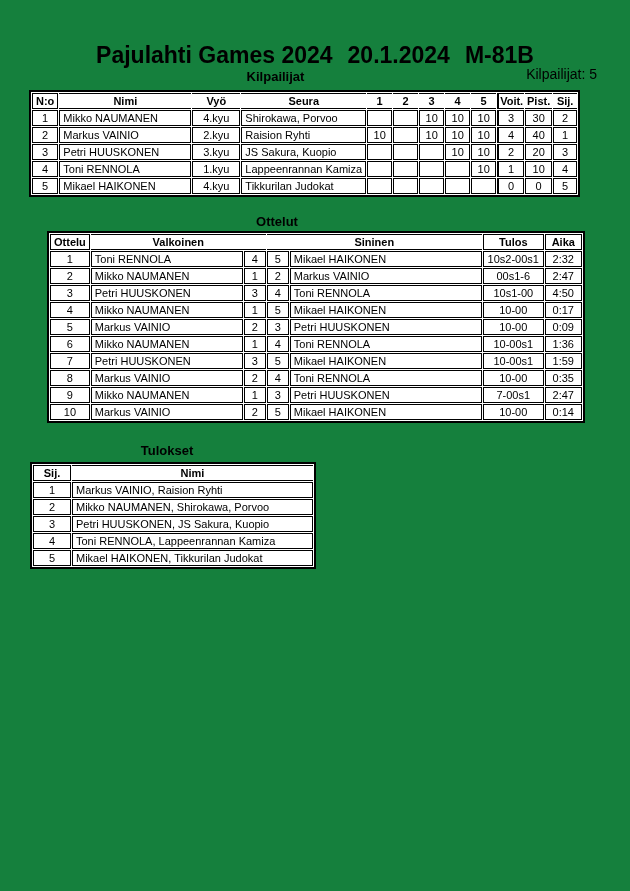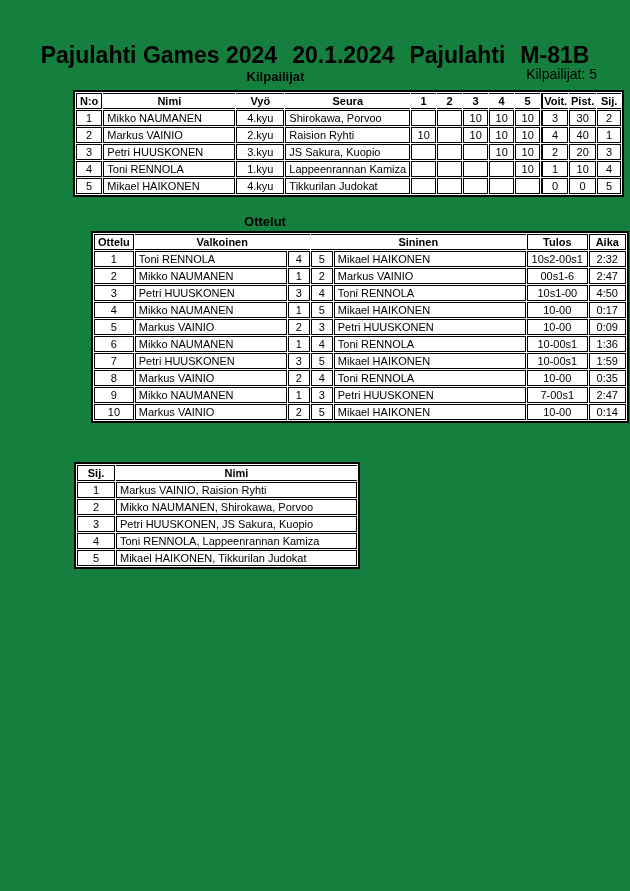--- a/index.html
+++ b/index.html
@@ -15,29 +15,28 @@
     position: absolute; top: 42px; left: 0; width: 630px;
     display: flex; justify-content: center; gap: 15px;
     font-size: 23px; font-weight: bold; white-space: nowrap;
   }
   .count {
     position: absolute; top: 66px; left: 0; width: 597px;
     text-align: right; font-size: 14px;
   }
   .sec { position: absolute; font-size: 13px; font-weight: bold; text-align: center; }
   #sec-kilpailijat { top: 69px;  left: 0; width: 526px; padding-left: 25px; }
-  #sec-ottelut     { top: 214px; left: 4px; width: 522px; }
+  #sec-ottelut     { top: 214px; left: 16px; width: 522px; }
   #sec-tulokset    { top: 443px; left: 0; width: 334px; }
 
   table {
     position: absolute;
     border-collapse: separate; border-spacing: 1px;
     border: 2px solid #000; background: #fff;
     table-layout: fixed;
-    margin-left: 44px;
   }
   td {
     border: 1px solid #000;
     font-size: 11px; line-height: 13px; height: 16px;
     padding: 0 3px; overflow: hidden; white-space: nowrap;
     vertical-align: middle;
   }
   tr.hdr td { font-weight: bold; }
   .c  { text-align: center; padding: 0 1px; }
   .l  { text-align: left; }
@@ -50,21 +49,20 @@
   #t3 { left: 30px; top: 462px; }
 </style>
 </head>
 <body>
 
 <div class="page">
 
   <div class="title">
     <span>Pajulahti Games 2024</span>
     <span>20.1.2024</span>
-    <span>Pajulahti</span>
     <span>M-81B</span>
   </div>
 
   <div class="count">Kilpailijat: 5</div>
 
   <div class="sec" id="sec-kilpailijat">Kilpailijat</div>
 
   <table id="t1">
     <colgroup>
       <col style="width:22px">
@@ -274,20 +272,21 @@
       <td class="l">Markus VAINIO</td>
       <td class="c">2</td>
       <td class="c">5</td>
       <td class="l">Mikael HAIKONEN</td>
       <td class="c">10-00</td>
       <td class="c">0:14</td>
     </tr>
   </tbody>
     </table>
 
+  <div class="sec" id="sec-tulokset">Tulokset</div>
 
   <table id="t3">
     <colgroup>
       <col style="width:38px">
         <col style="width:241px">
     </colgroup>
     <tbody>
         <tr class="hdr">
       <td class="c">Sij.</td>
       <td class="c nb">Nimi</td>

